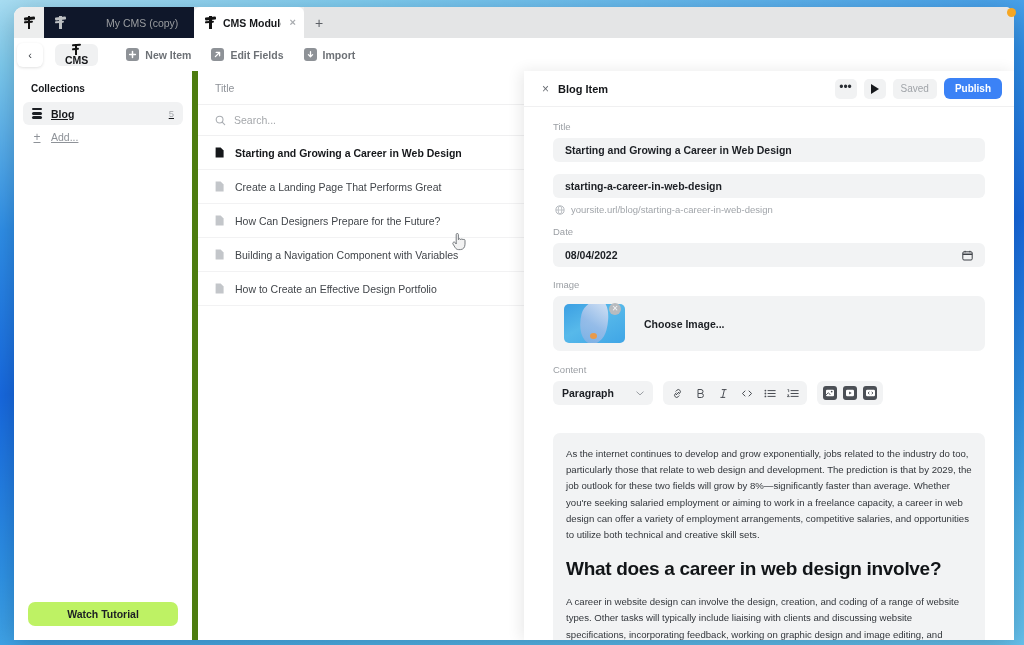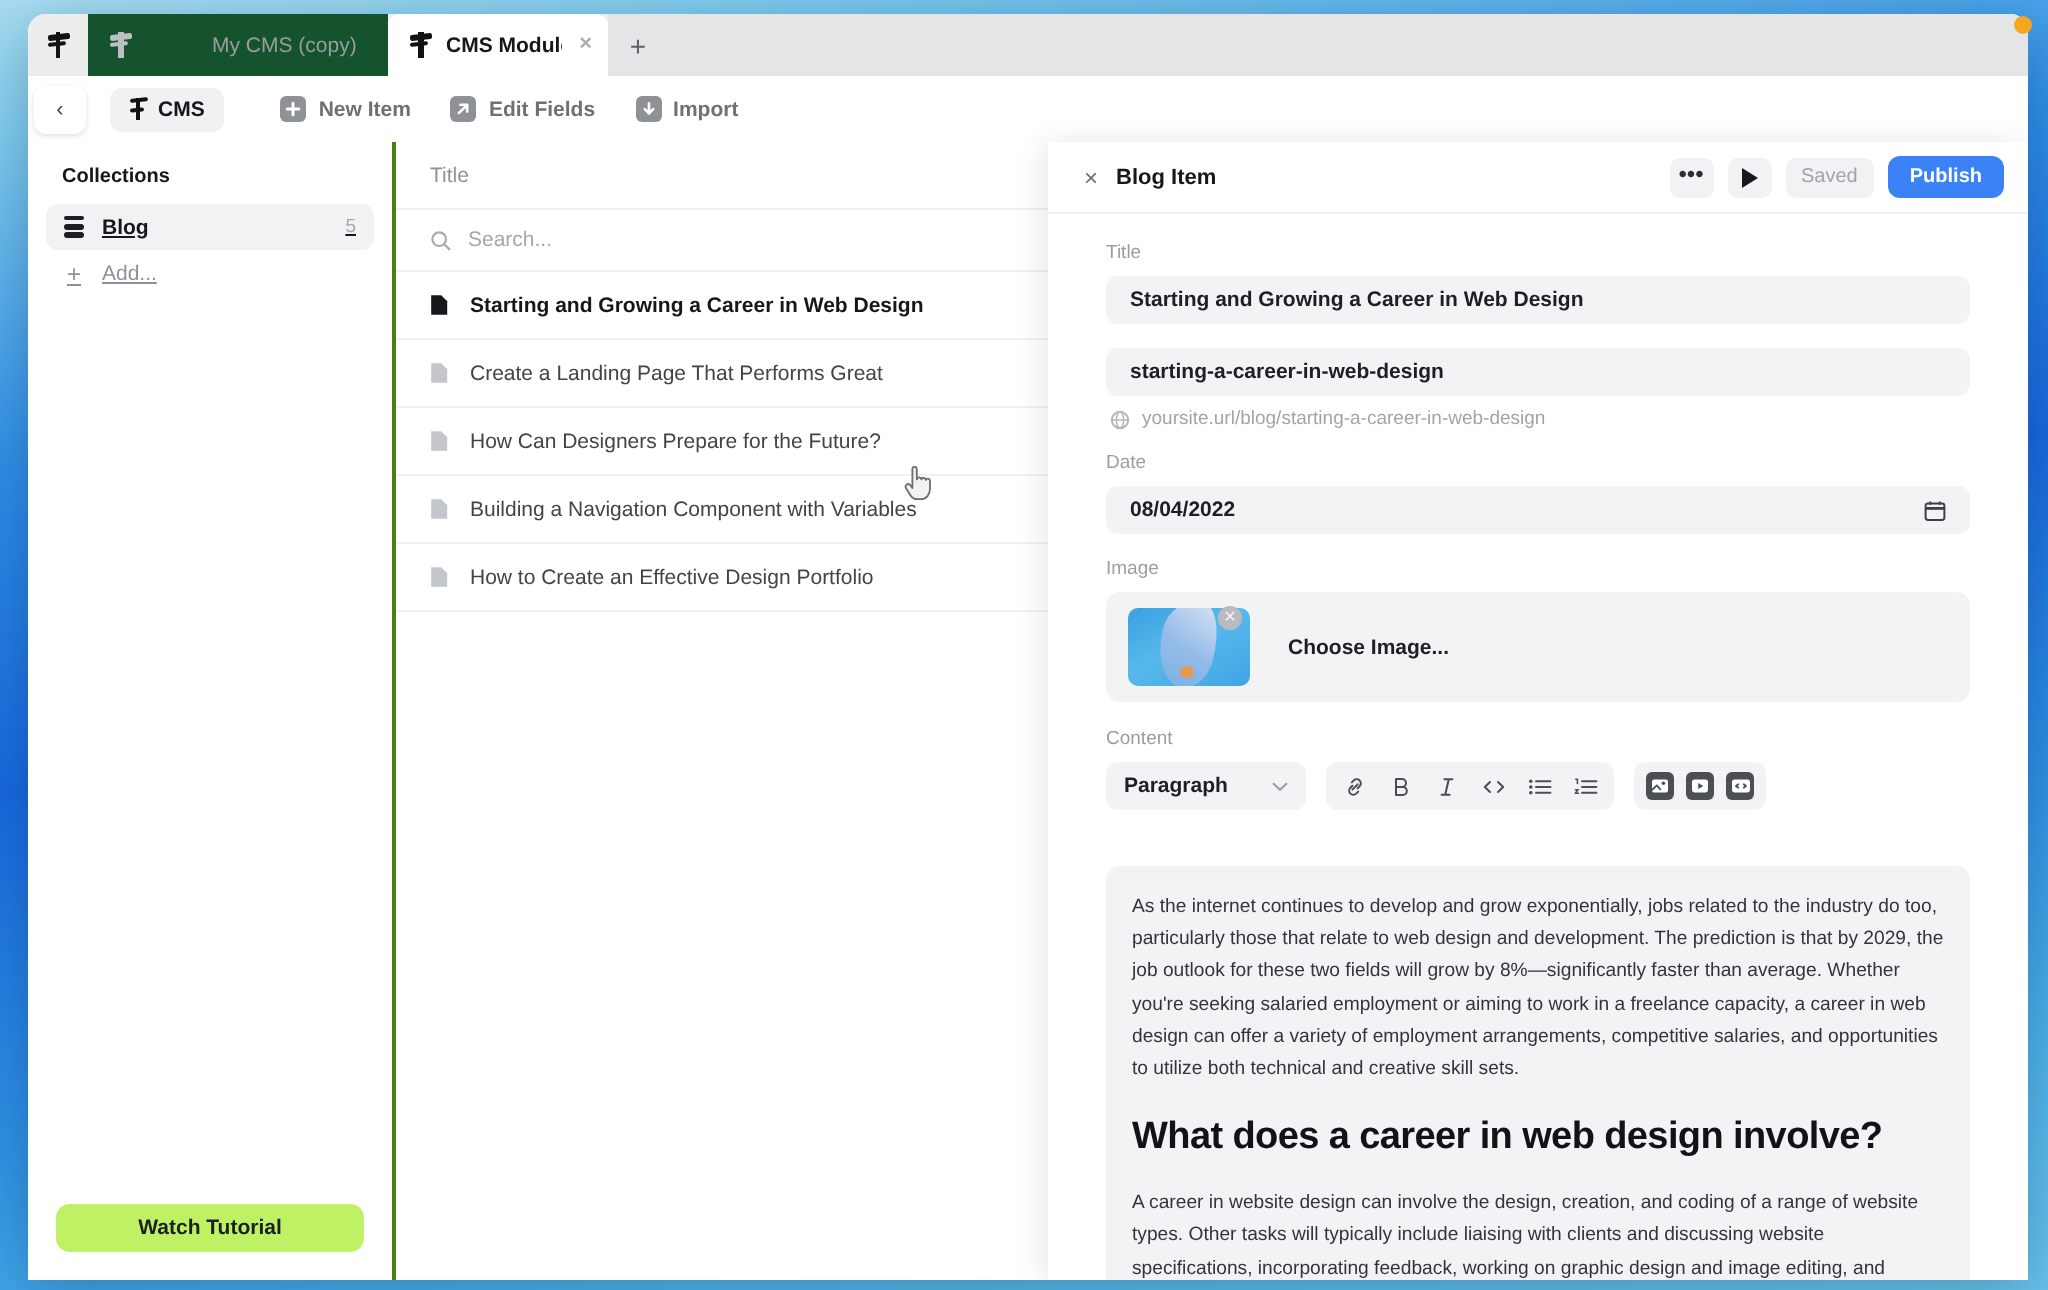--- a/index.html
+++ b/index.html
@@ -64,21 +64,21 @@
     display: flex; align-items: center;
     gap: 7px;
     padding: 0 11px;
     font-size: 10.5px;
     position: relative;
     min-width: 0;
   }
   .tab-inactive {
     width: 150px;
     color: #9a9da0;
-    background: #14532d;
+    background: #0f172a;
     gap: 40px;
   }
   .tab-active {
     width: 110px;
     color: #15171a;
     background: #ffffff;
     font-weight: bold;
     border-radius: 6px 6px 0 0;
     padding-right: 6px;
   }
@@ -120,21 +120,21 @@
     font-size: 11px;
     box-shadow: 0 1px 3px rgba(0,0,0,.12);
   }
   #cms-badge {
     margin-left: 12px;
     height: 22px;
     background: #f0f1f2;
     border-radius: 6px;
     display: flex; align-items: center; gap: 5px;
     padding: 0 10px;
-    font-size: 10.5px; font-weight: bold; color: #15171a;
+    font-size: 10.5px; font-weight: bold; color: #15171a; flex-direction: column;
   }
   #cms-badge .logo-glyph { width: 9px; height: 11px; }
   #cms-badge .logo-glyph i:nth-child(1){ left:3.2px; top:0; width:2.1px; height:11px; }
   #cms-badge .logo-glyph i:nth-child(2){ left:0; top:.4px; width:9px; height:2.2px; }
   #cms-badge .logo-glyph i:nth-child(3){ left:0; top:4.6px; width:7.4px; height:2px; }
   .tb-actions { display: flex; align-items: center; gap: 20px; margin-left: 28px; }
   .tb-action { display: flex; align-items: flex-end; gap: 6px; font-size: 10.5px; color: #6d7176; font-weight: bold; }
   .tb-ico {
     width: 13px; height: 13px;
     border-radius: 3px;
@@ -145,21 +145,21 @@
   }
   .tb-ico svg { display: block; }
 
   
   #content-row { flex: 1; display: flex; min-height: 0; position: relative; }
 
   
   #sidebar {
     width: 184px;
     background: #ffffff;
-    border-right: 2px solid #4d7c0f;
+    border-right: 6px solid #4d7c0f;
     display: flex; flex-direction: column;
     flex: 0 0 auto;
     padding-top: 7px;
   }
   #collections-title {
     font-size: 10px; font-weight: bold; color: #15171a;
     padding: 5px 0 8px 17px;
   }
   .coll-item {
     margin: 0 9px;

